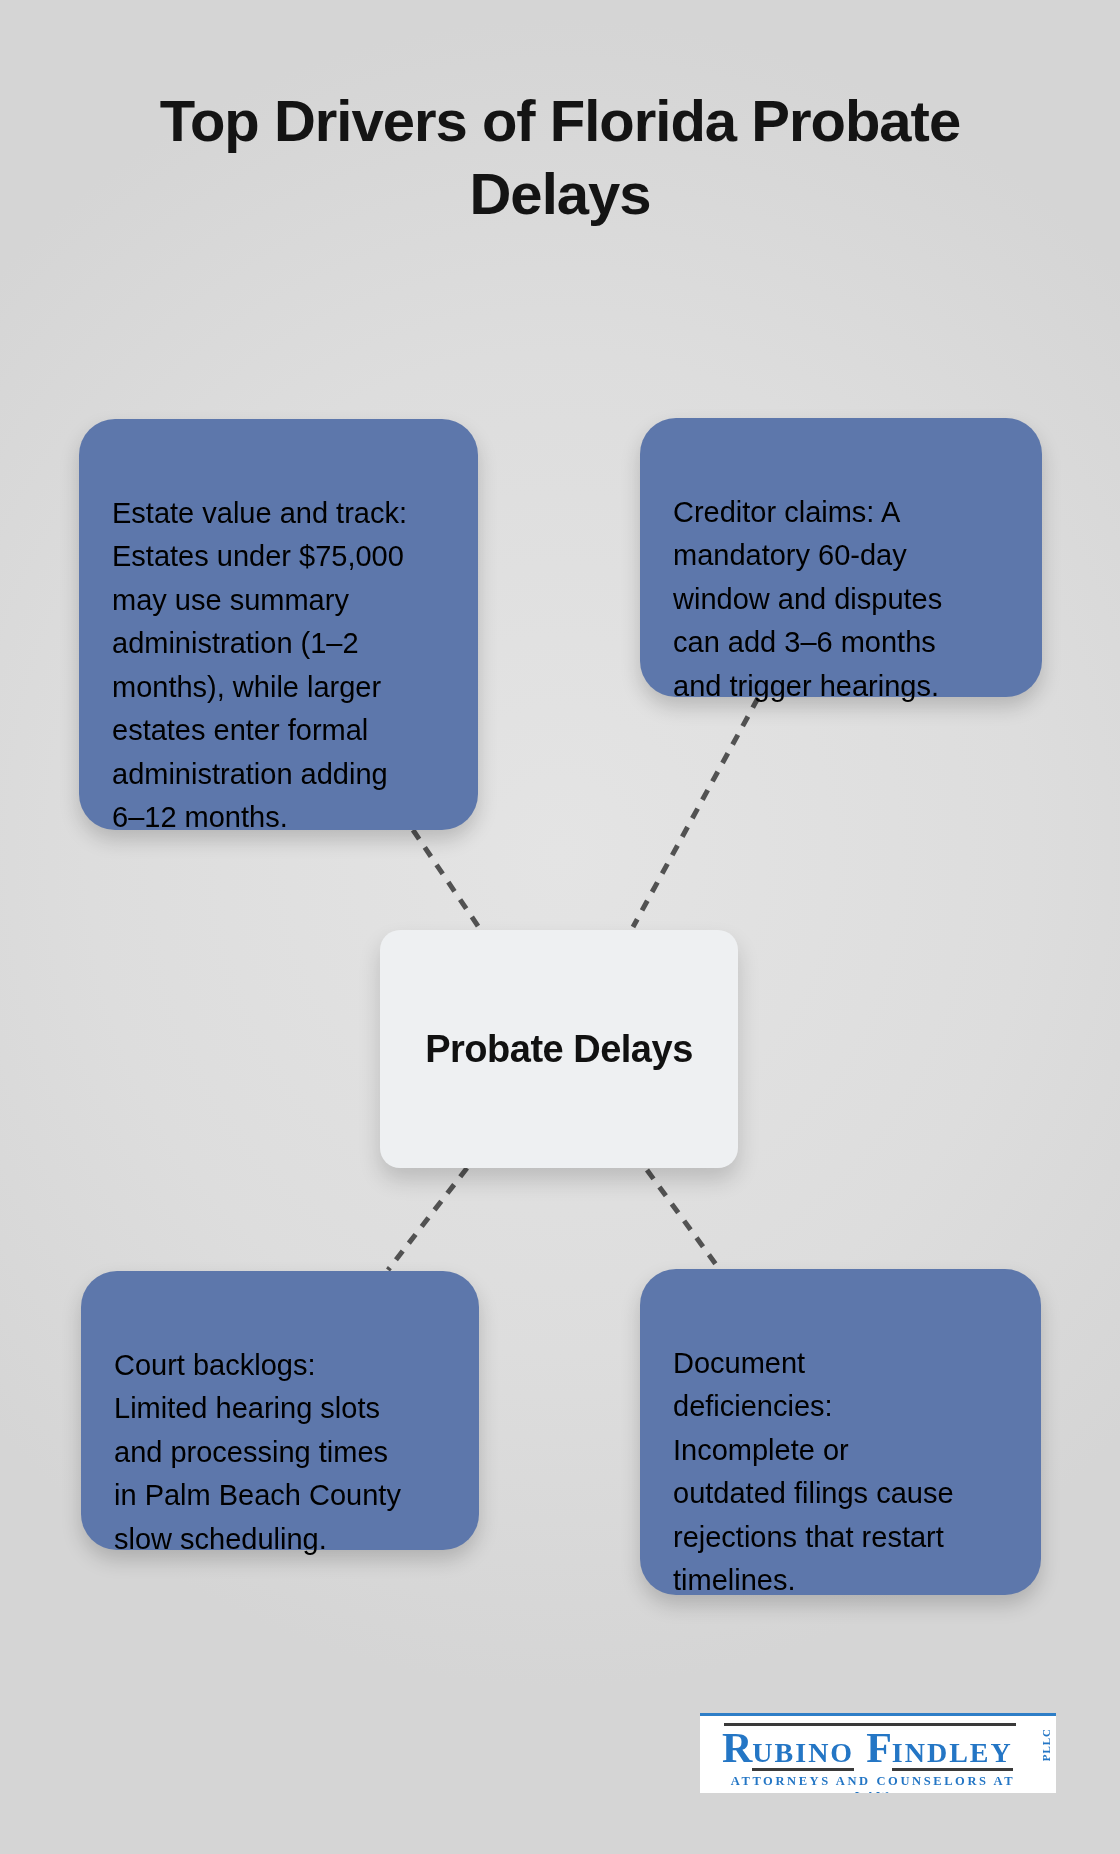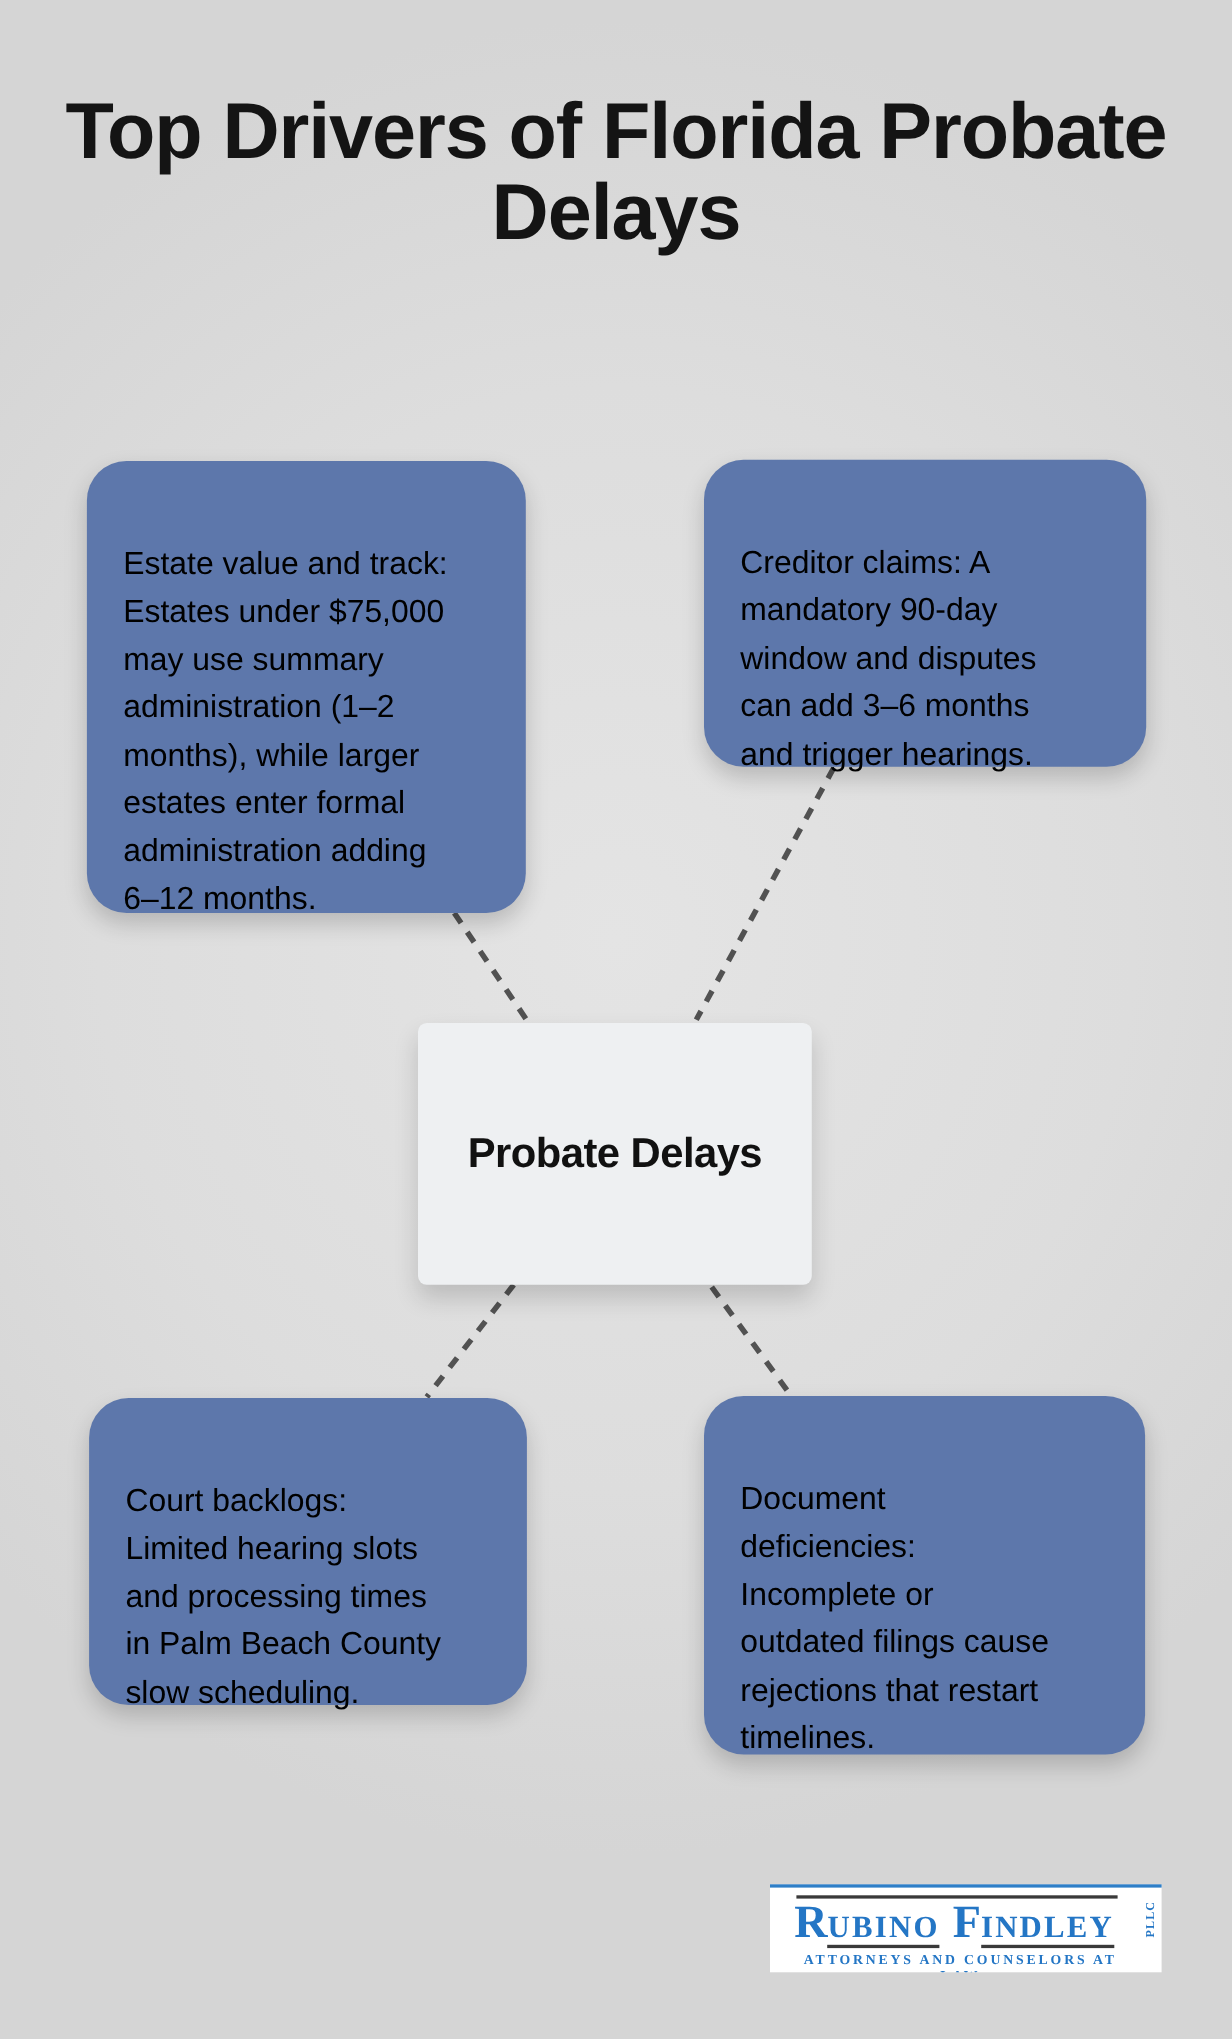--- a/index.html
+++ b/index.html
@@ -14,21 +14,21 @@
     overflow: hidden;
     background:
       radial-gradient(ellipse 70% 45% at 50% 46%, #e4e4e4 0%, #dddddd 60%, #d5d5d5 100%);
   }
   .page-title {
     position: absolute;
     top: 84px;
     left: 0;
     width: 1120px;
     text-align: center;
-    font-size: 72px;
+    font-size: 58px;
     line-height: 73px;
     font-weight: bold;
     letter-spacing: -1px;
     color: #141414;
     white-space: pre-line;
     margin: 0;
   }
   .connectors {
     position: absolute;
     top: 0; left: 0;
@@ -55,21 +55,21 @@
   .card-estate   { left: 79px;  top: 419px; width: 399px; height: 411px; }
   .card-creditor { left: 640px; top: 418px; width: 402px; height: 279px; }
   .card-court    { left: 81px;  top: 1271px; width: 398px; height: 279px; }
   .card-document { left: 640px; top: 1269px; width: 401px; height: 326px; }
   .center-node {
     position: absolute;
     left: 380px; top: 930px;
     width: 358px; height: 238px;
     box-sizing: border-box;
     background: #eef0f2;
-    border-radius: 8px;
+    border-radius: 20px;
     box-shadow: 0 12px 22px rgba(0,0,0,0.16);
     display: flex;
     align-items: center;
     justify-content: center;
   }
   .center-node-label {
     font-size: 38px;
     font-weight: bold;
     color: #111111;
     letter-spacing: -0.5px;
@@ -157,21 +157,21 @@
 may use summary
 administration (1–2
 months), while larger
 estates enter formal
 administration adding
 6–12 months.</span>
   </div>
 
   <div class="card card-creditor">
     <span>Creditor claims: A
-mandatory 90-day
+mandatory 60-day
 window and disputes
 can add 3–6 months
 and trigger hearings.</span>
   </div>
 
   <div class="card card-court">
     <span>Court backlogs:
 Limited hearing slots
 and processing times
 in Palm Beach County

